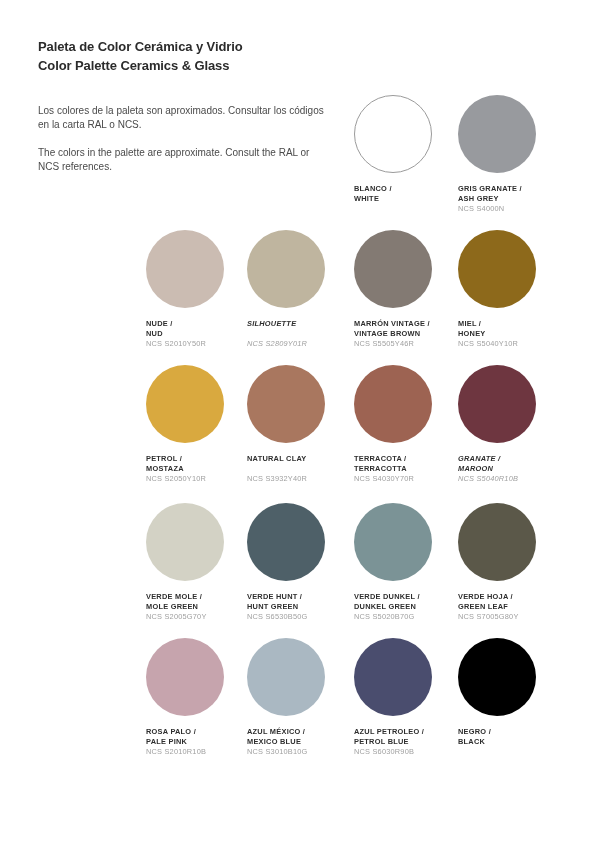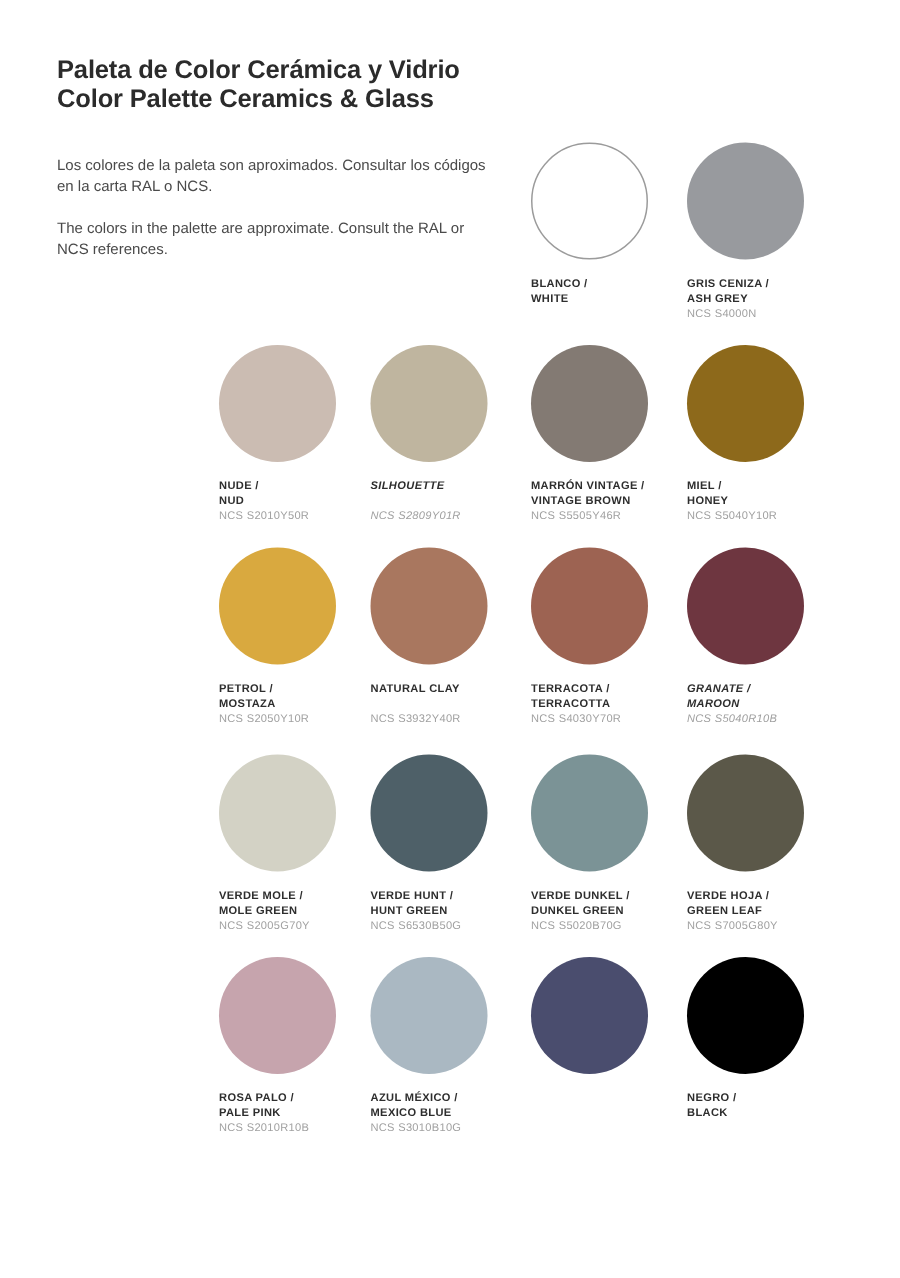--- a/index.html
+++ b/index.html
@@ -23,21 +23,21 @@
     background: #ffffff;
   }
   
   .header {
     position: absolute;
     left: 38px;
     top: 38px;
     width: 300px;
   }
   .title-line {
-    font-size: 17px;
+    font-size: 13px;
     font-weight: bold;
     letter-spacing: -0.1px;
     color: #2b2b2b;
     line-height: 18.5px;
     white-space: nowrap;
   }
   .intro {
     position: absolute;
     left: 38px;
     top: 104px;
@@ -118,21 +118,21 @@
       <div class="cell" style="left: 322px; top: 95px;">
         <div class="swatch outlined" style="background: rgb(255, 255, 255);"></div>
         <div class="labels">
           <div class="name">BLANCO /</div>
           <div class="name">WHITE</div>
         </div>
       </div>
       <div class="cell" style="left: 426px; top: 95px;">
         <div class="swatch" style="background: rgb(152, 154, 158);"></div>
         <div class="labels">
-          <div class="name">GRIS CENIZA /</div>
+          <div class="name">GRIS GRANATE /</div>
           <div class="name">ASH GREY</div>
           <div class="code">NCS S4000N</div>
         </div>
       </div>
       <div class="cell" style="left: 114px; top: 230px;">
         <div class="swatch" style="background: rgb(203, 188, 178);"></div>
         <div class="labels">
           <div class="name">NUDE /</div>
           <div class="name">NUD</div>
           <div class="code">NCS S2010Y50R</div>
@@ -235,20 +235,25 @@
       <div class="cell" style="left: 215px; top: 638px;">
         <div class="swatch" style="background: rgb(170, 184, 194);"></div>
         <div class="labels">
           <div class="name">AZUL MÉXICO /</div>
           <div class="name">MEXICO BLUE</div>
           <div class="code">NCS S3010B10G</div>
         </div>
       </div>
       <div class="cell" style="left: 322px; top: 638px;">
         <div class="swatch" style="background: rgb(74, 77, 110);"></div>
+        <div class="labels">
+          <div class="name">AZUL PETROLEO /</div>
+          <div class="name">PETROL BLUE</div>
+          <div class="code">NCS S6030R90B</div>
+        </div>
       </div>
       <div class="cell" style="left: 426px; top: 638px;">
         <div class="swatch" style="background: rgb(0, 0, 0);"></div>
         <div class="labels">
           <div class="name">NEGRO /</div>
           <div class="name">BLACK</div>
         </div>
       </div>
     </div>
 

